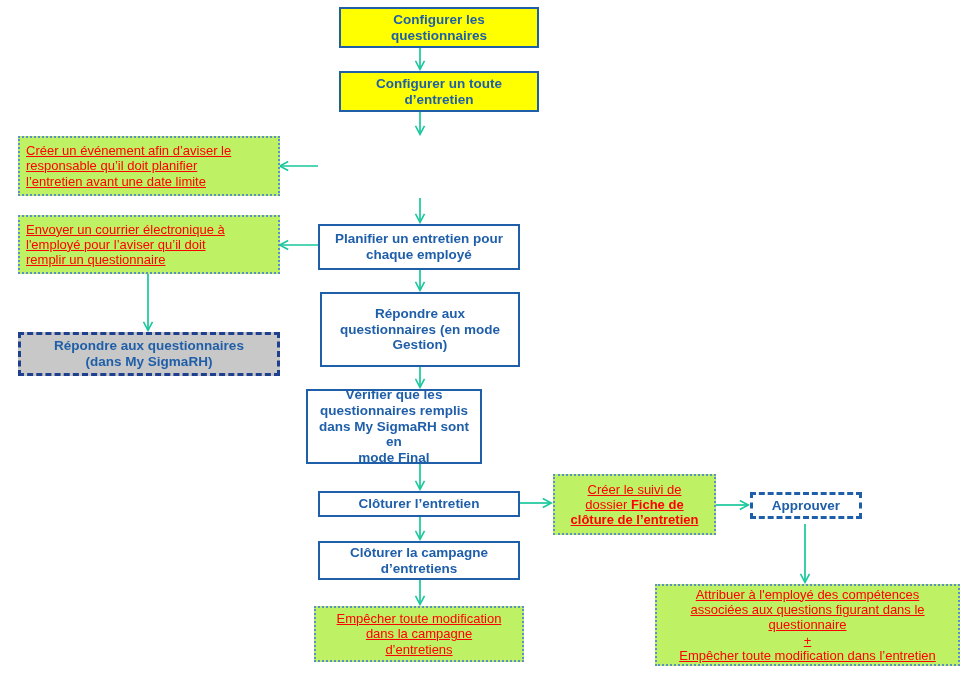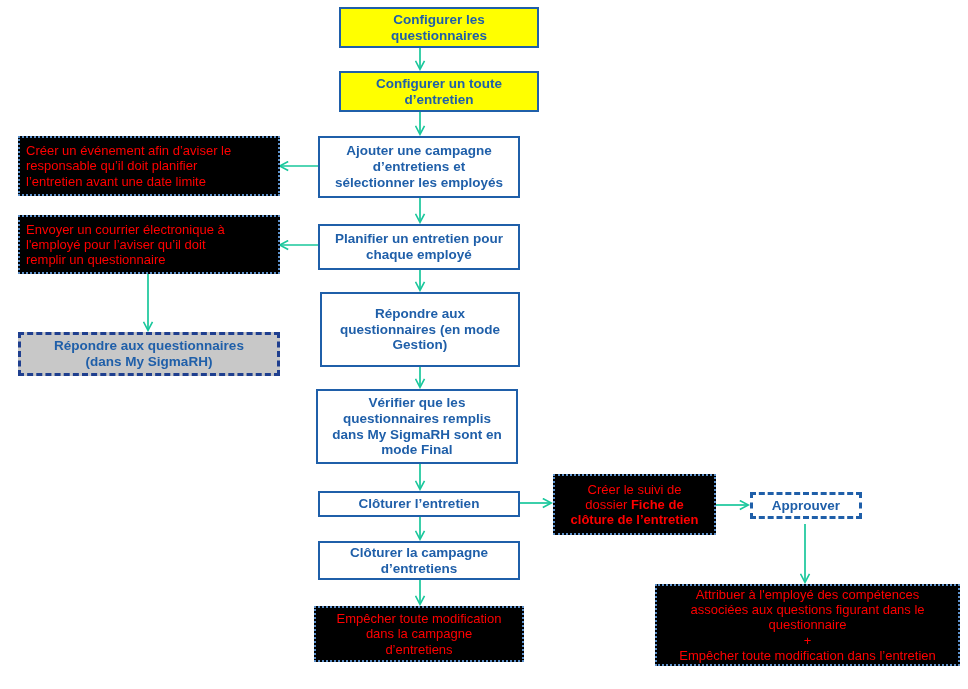--- a/index.html
+++ b/index.html
@@ -33,25 +33,26 @@
   }
   .start{
     background:#FFFF00;
     border:2px solid #1F5FA9;
     color:#1F5FA9;
     font-weight:bold;
     font-size:13.5px;
     margin-left:19px;
   }
   .note{
-    background:#000000;
+    background:#bef264;
     border:2px dotted #5B8FC9;
     color:#FF0000;
     font-weight:normal;
     font-size:13px;
+    text-decoration:underline;
   }
   .note .txt{text-align:left;}
   .note.center .txt{text-align:center;}
   .shaded{
     background:#C8C8C8;
     border:3px dashed #1F3F8F;
     color:#1F5FA9;
     font-weight:bold;
     font-size:13.5px;
   }
@@ -103,38 +104,33 @@
   <div class="node start" style="left:320px;top:7px;width:200px;height:41px;">
     <span class="txt">Configurer les
 questionnaires</span>
   </div>
 
   <div class="node start" style="left:320px;top:71px;width:200px;height:41px;">
     <span class="txt">Configurer un toute
 d’entretien</span>
   </div>
 
-  <div class="node proc" style="left:318px;top:136px;width:202px;height:62px;">
-    <span class="txt">Ajouter une campagne
-d’entretiens et
-sélectionner les employés</span>
-  </div>
 
   <div class="node proc" style="left:318px;top:224px;width:202px;height:46px;">
     <span class="txt">Planifier un entretien  pour
 chaque employé</span>
   </div>
 
   <div class="node proc" style="left:320px;top:292px;width:200px;height:75px;">
     <span class="txt">Répondre aux
 questionnaires (en mode
 Gestion)</span>
   </div>
 
-  <div class="node proc" style="left:316px;top:389px;width:202px;height:75px;">
+  <div class="node proc" style="left:306px;top:389px;width:176px;height:75px;">
     <span class="txt">Vérifier que les
 questionnaires remplis
 dans My  SigmaRH sont en
 mode Final</span>
   </div>
 
   <div class="node proc" style="left:318px;top:491px;width:202px;height:26px;">
     <span class="txt">Clôturer l’entretien</span>
   </div>
 

